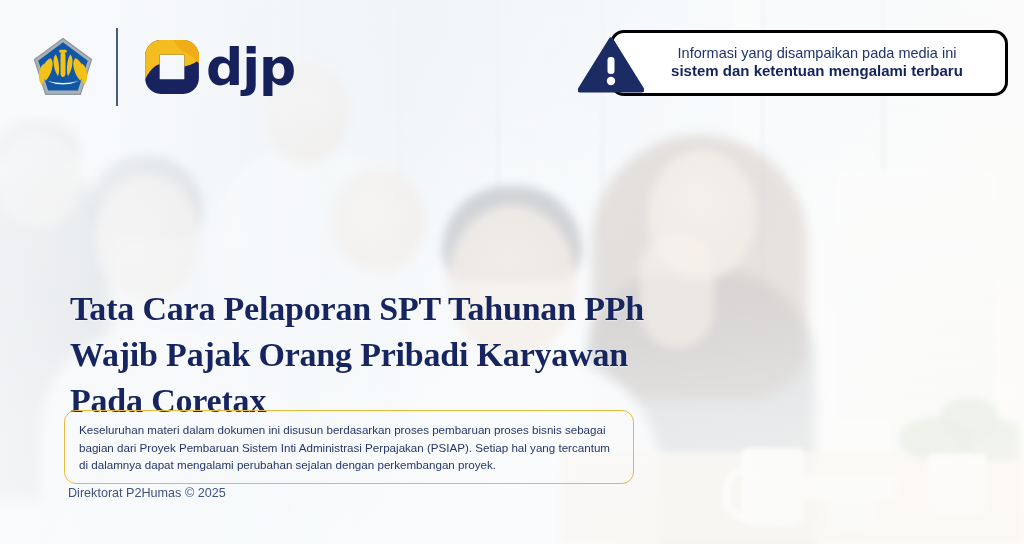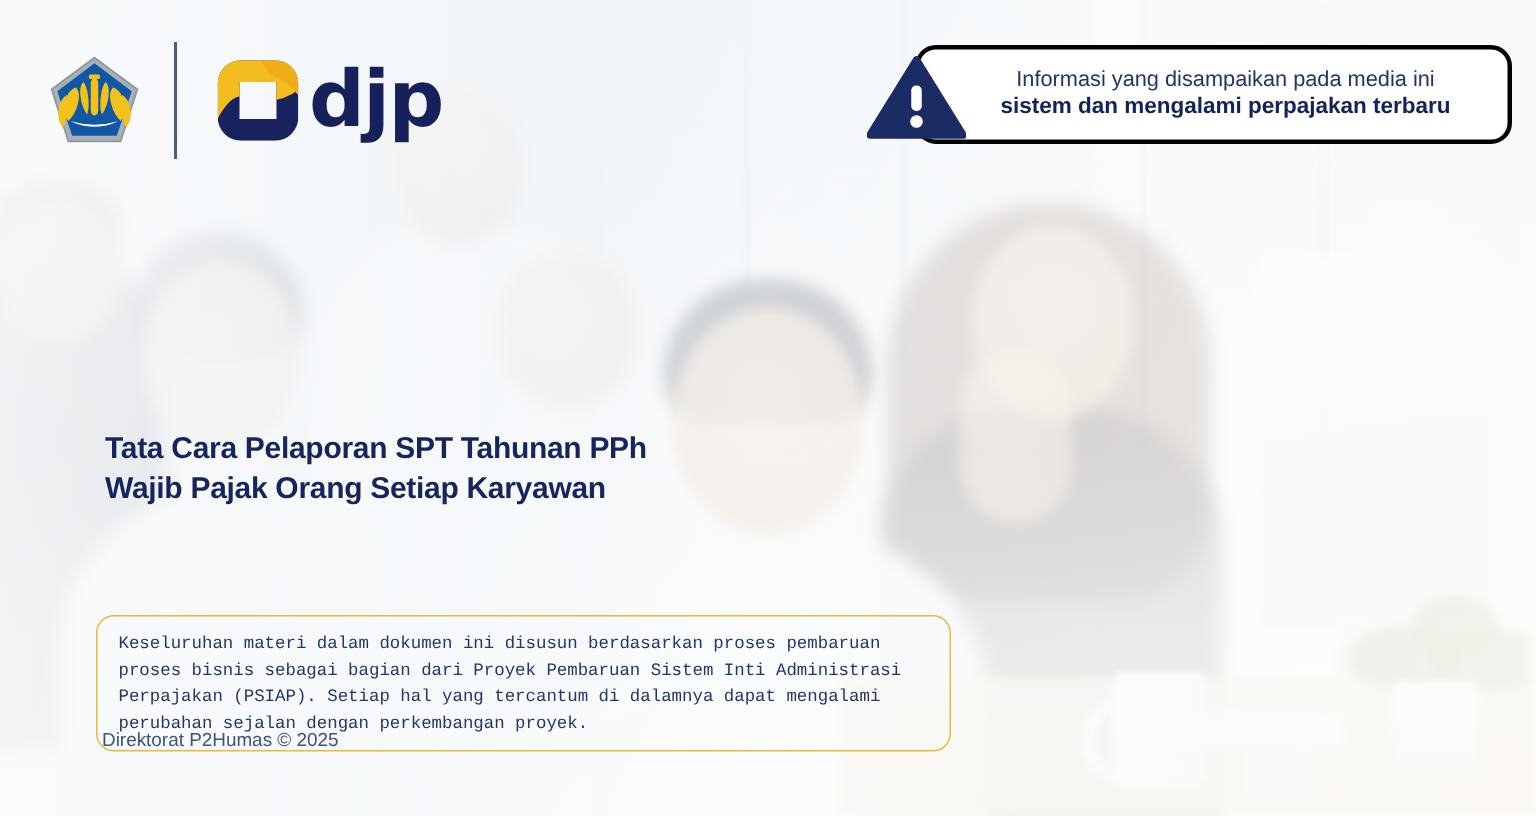--- a/index.html
+++ b/index.html
@@ -292,25 +292,25 @@
     width: 66px; height: 56px;
     z-index: 2;
   }
 
   
   .title {
     position: absolute;
     left: 70px; top: 286px;
     z-index: 5;
     color: #16255f;
-    font-size: 20px;
+    font-size: 34px;
     font-weight: 700;
     line-height: 1.36;
     letter-spacing: -.2px;
-    font-family: Liberation Sans, sans-serif;
+    font-family: Liberation Serif, serif;
     text-shadow: 0 1px 2px rgba(255,255,255,.55);
   }
   .title div { white-space: nowrap; }
 
   
   .disclaimer {
     position: absolute;
     left: 64px; top: 410px;
     width: 570px;
     box-sizing: border-box;
@@ -318,21 +318,20 @@
     border-radius: 12px;
     padding: 10px 14px 9px 14px;
     z-index: 5;
   }
   .disclaimer p {
     margin: 0;
     font-size: 11.6px;
     line-height: 1.52;
     color: #23356c;
     text-shadow: 0 1px 1px rgba(255,255,255,.5);
-    font-family: Liberation Mono, monospace;
   }
 
   
   .footer {
     position: absolute;
     left: 68px; top: 485px;
     z-index: 5;
     font-size: 12.6px;
     line-height: 1.42;
     color: #3e537f;
@@ -425,34 +424,35 @@
           </g>
         </svg>
       </div>
       <div class="djp-word">djp</div>
     </div>
   </div>
 
   <div class="warn-wrap">
     <div class="warn-box">
       <div class="warn-l1">Informasi yang disampaikan pada media ini</div>
-      <div class="warn-l3">sistem dan mengalami perpajakan terbaru</div>
+      <div class="warn-l3">sistem dan ketentuan mengalami terbaru</div>
     </div>
     <div class="warn-icon">
       <svg viewBox="0 0 66 56" width="66" height="56" aria-hidden="true">
         <path d="M33 3 L64 53 H2 Z" fill="#1a2c63" stroke="#1a2c63" stroke-width="5" stroke-linejoin="round"></path>
         <rect x="29.5" y="20" width="7" height="17" rx="3.2" fill="#ffffff"></rect>
         <circle cx="33" cy="44" r="4.2" fill="#ffffff"></circle>
       </svg>
     </div>
   </div>
 
   <div class="title">
     <div>Tata Cara Pelaporan SPT Tahunan PPh</div>
-    <div>Wajib Pajak Orang Setiap Karyawan</div>
+    <div>Wajib Pajak Orang Pribadi Karyawan</div>
+    <div>Pada Coretax</div>
   </div>
 
   <div class="disclaimer">
     <p>Keseluruhan materi dalam dokumen ini disusun berdasarkan proses pembaruan proses bisnis sebagai bagian dari Proyek Pembaruan Sistem Inti Administrasi Perpajakan (PSIAP). Setiap hal yang tercantum di dalamnya dapat mengalami perubahan sejalan dengan perkembangan proyek.</p>
   </div>
 
   <div class="footer">
     <div>Direktorat P2Humas © 2025</div>
   </div>
 

